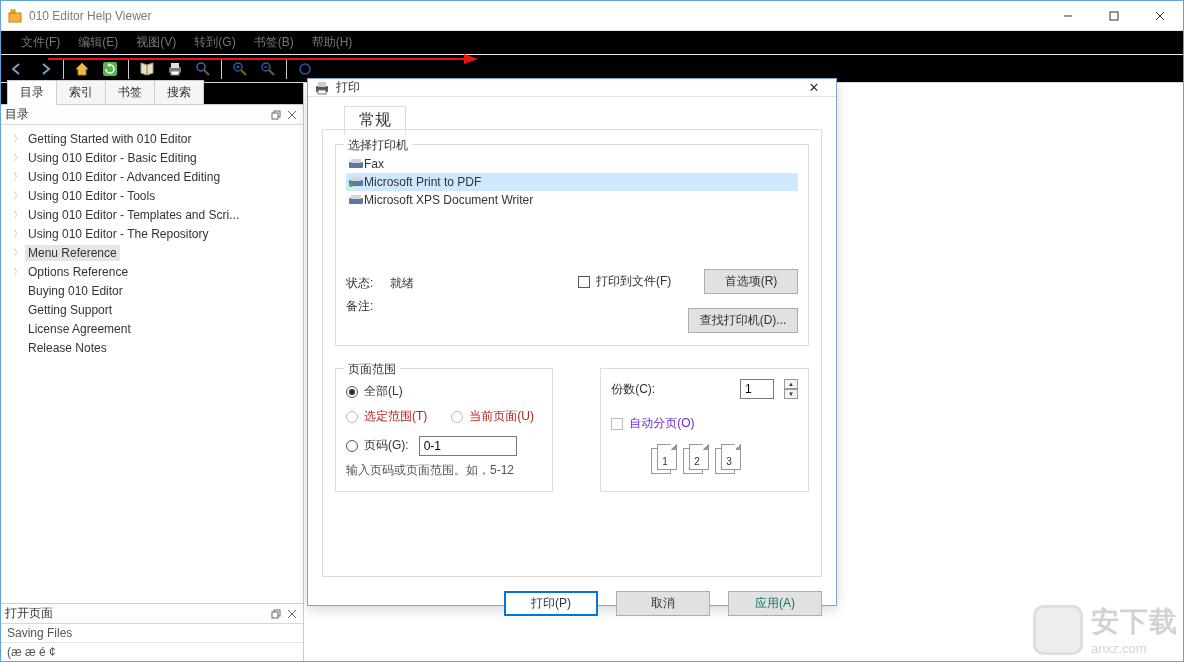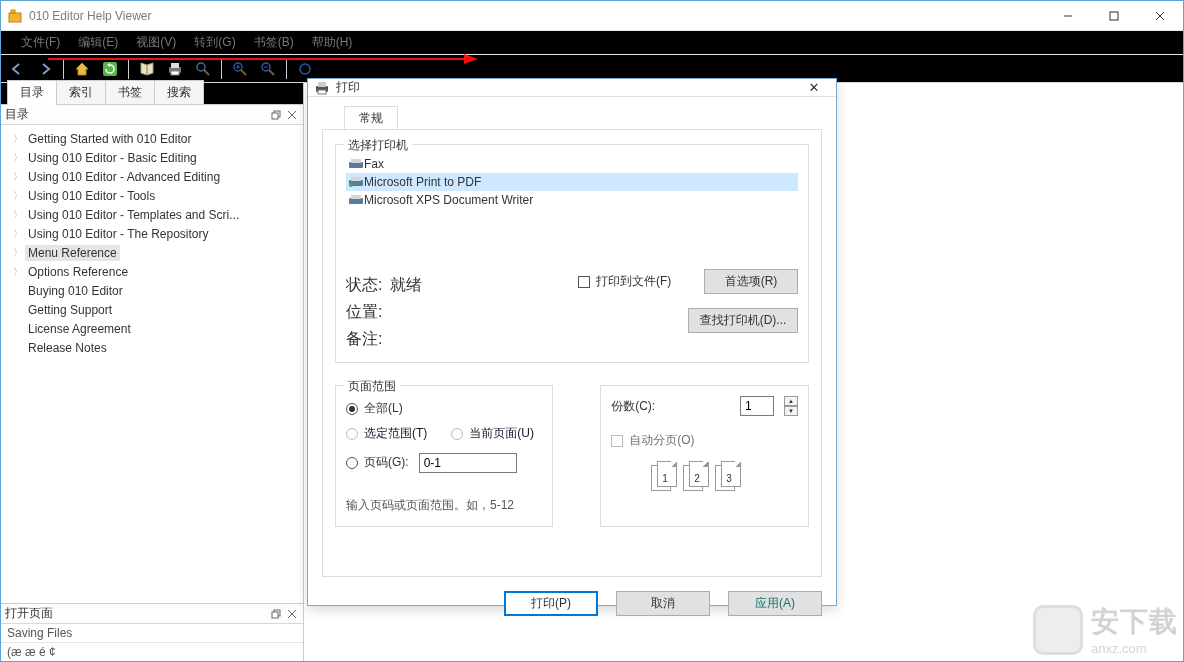--- a/index.html
+++ b/index.html
@@ -50,56 +50,56 @@
 .botcontent { padding:2px 6px; font-size:12px; color:#555; background:#fff; }
 
 
 .printdlg { position:absolute; left:307px; top:78px; width:530px; height:528px; background:#fff; border:1px solid #7ba7cc; box-shadow:0 4px 12px rgba(0,0,0,.15); display:flex; flex-direction:column; }
 .printdlg .dlgtitle { height:28px; background:#fff; display:flex; align-items:center; padding:0 6px; border-bottom:1px solid #e0e0e0; }
 .printdlg .dlgtitle .ic { width:16px; height:16px; margin-right:6px; }
 .printdlg .dlgtitle .t { flex:1; font-size:12px; color:#333; }
 .printdlg .dlgtitle .x { width:32px; text-align:center; font-size:13px; color:#333; }
 .printdlg .body { flex:1; padding:10px 14px 6px; }
 .printdlg .outbox { border:1px solid #ddd; height:448px; padding:8px 12px; position:relative; }
-.dlgtab { position:absolute; left:22px; top:-1px; background:#fff; border:1px solid #ddd; border-bottom:1px solid #fff; padding:3px 14px; font-size:12px; }
+.dlgtab { position:absolute; left:22px; top:-1px; background:#fff; border:1px solid #ddd; border-bottom:1px solid #fff; padding:3px 14px; font-size:16px; }
 .dlgtabwrap { position:relative; height:22px; }
 .grpbox { border:1px solid #ddd; margin-top:14px; padding:10px 10px 12px; position:relative; }
 .grpbox legend, .grpbox .legend { position:absolute; top:-8px; left:8px; background:#fff; padding:0 4px; font-size:12px; color:#333; }
 .printerlist { min-height:80px; }
 .printerlist .pitem { display:flex; align-items:center; height:18px; padding:0 2px; font-size:12px; }
 .printerlist .pitem.sel { background:#cde8ff; }
 .printericon { width:16px; height:12px; display:inline-block; }
-.statusrow { display:flex; align-items:center; font-size:16px; margin-top:6px; }
+.statusrow { display:flex; align-items:center; font-size:12px; margin-top:6px; }
 .statusrow .k { width:44px; }
 .btn { background:#e1e1e1; border:1px solid #adadad; padding:3px 10px; font-size:12px; min-width:94px; text-align:center; }
 .btn.primary { background:#fff; border:1px solid #0078d7; box-shadow: inset 0 0 0 1px #0078d7; }
 .btn.disabled { color:#0f766e; }
 .halfrow { display:flex; gap:16px; margin-top:8px; }
 .halfboxL { flex:1.05; }
 .halfboxR { flex:1; }
 .radio { display:flex; align-items:center; gap:6px; font-size:12px; margin:4px 0; }
-.radio.disabled { color:#0f172a; }
+.radio.disabled { color:#b91c1c; }
 .radio .circ { width:12px;height:12px;border:1px solid #555;border-radius:50%;display:inline-flex;align-items:center;justify-content:center; }
 .radio.disabled .circ{border-color:#bbb;}
 .radio.checked .circ::after{content:"";width:6px;height:6px;background:#333;border-radius:50%;}
 .chk { display:flex; align-items:center; gap:6px; font-size:12px; }
 .chk .box { width:12px;height:12px;border:1px solid #555; }
 .chk.disabled .box { border-color:#bbb; }
-.chk.disabled { color:#737373; }
+.chk.disabled { color:#6d28d9; }
 .txtinput { border:1px solid #7a7a7a; height:20px; padding:1px 4px; font-size:12px; }
 .spinner { display:inline-flex; }
 .spinner .spinbtn { width:14px; height:10px; border:1px solid #999; background:#f3f3f3; font-size:6px; display:flex; align-items:center; justify-content:center; }
 .collate { display:flex; gap:6px; margin-top:16px; margin-left:40px; }
 .collate .page { width:20px;height:26px;border:1px solid #999; position:relative; background:#fff; }
 .collate .page::before { content:""; position:absolute; right:-1px; top:-1px; width:6px; height:6px; background:linear-gradient(135deg,#fff 50%,#999 50%); }
 .collate .pair { position:relative; width:26px; height:30px; }
 .collate .pair .b { position:absolute; left:6px; top:-4px; }
 .collate .num { position:absolute; left:4px; bottom:2px; font-size:10px; }
 .dlgbuttons { display:flex; justify-content:flex-end; gap:18px; padding: 8px 14px 12px; }
-.hint { font-size:12px; color:#555; margin-top:22px; }
+.hint { font-size:12px; color:#555; margin-top:4px; }
 
 
 .redarrow { position:absolute; left:48px; top:54px; width:430px; height:10px; pointer-events:none; }
 
 
 .watermark { position:absolute; right:6px; bottom:6px; display:flex; align-items:center; gap:8px; opacity:.32; color:#777; }
 .watermark .lock { width:50px; height:50px; border:3px solid #9a9a9a; border-radius:10px; background:#c8c8c8; position:relative; }
 .watermark .txt { font-size:28px; letter-spacing:1px; font-weight:600; }
 </style>
 </head>
@@ -359,23 +359,20 @@
             </div>
           </div>
 
         <div style="display:flex; margin-top:34px;">
           <div style="flex:1;">
             <div class="statusrow">
               <span class="k">状态:</span>
               <span>就绪</span>
             </div>
             <div class="statusrow">
-              <span class="k">位置:</span>
-            </div>
-            <div class="statusrow">
               <span class="k">备注:</span>
             </div>
           </div>
           <div style="width:220px;">
             <div style="display:flex; align-items:center; justify-content:space-between;">
               <label class="chk">
                   <span class="box"></span>
                   <span>打印到文件(F)</span>
                 </label>
               <div class="btn">首选项(R)</div>

